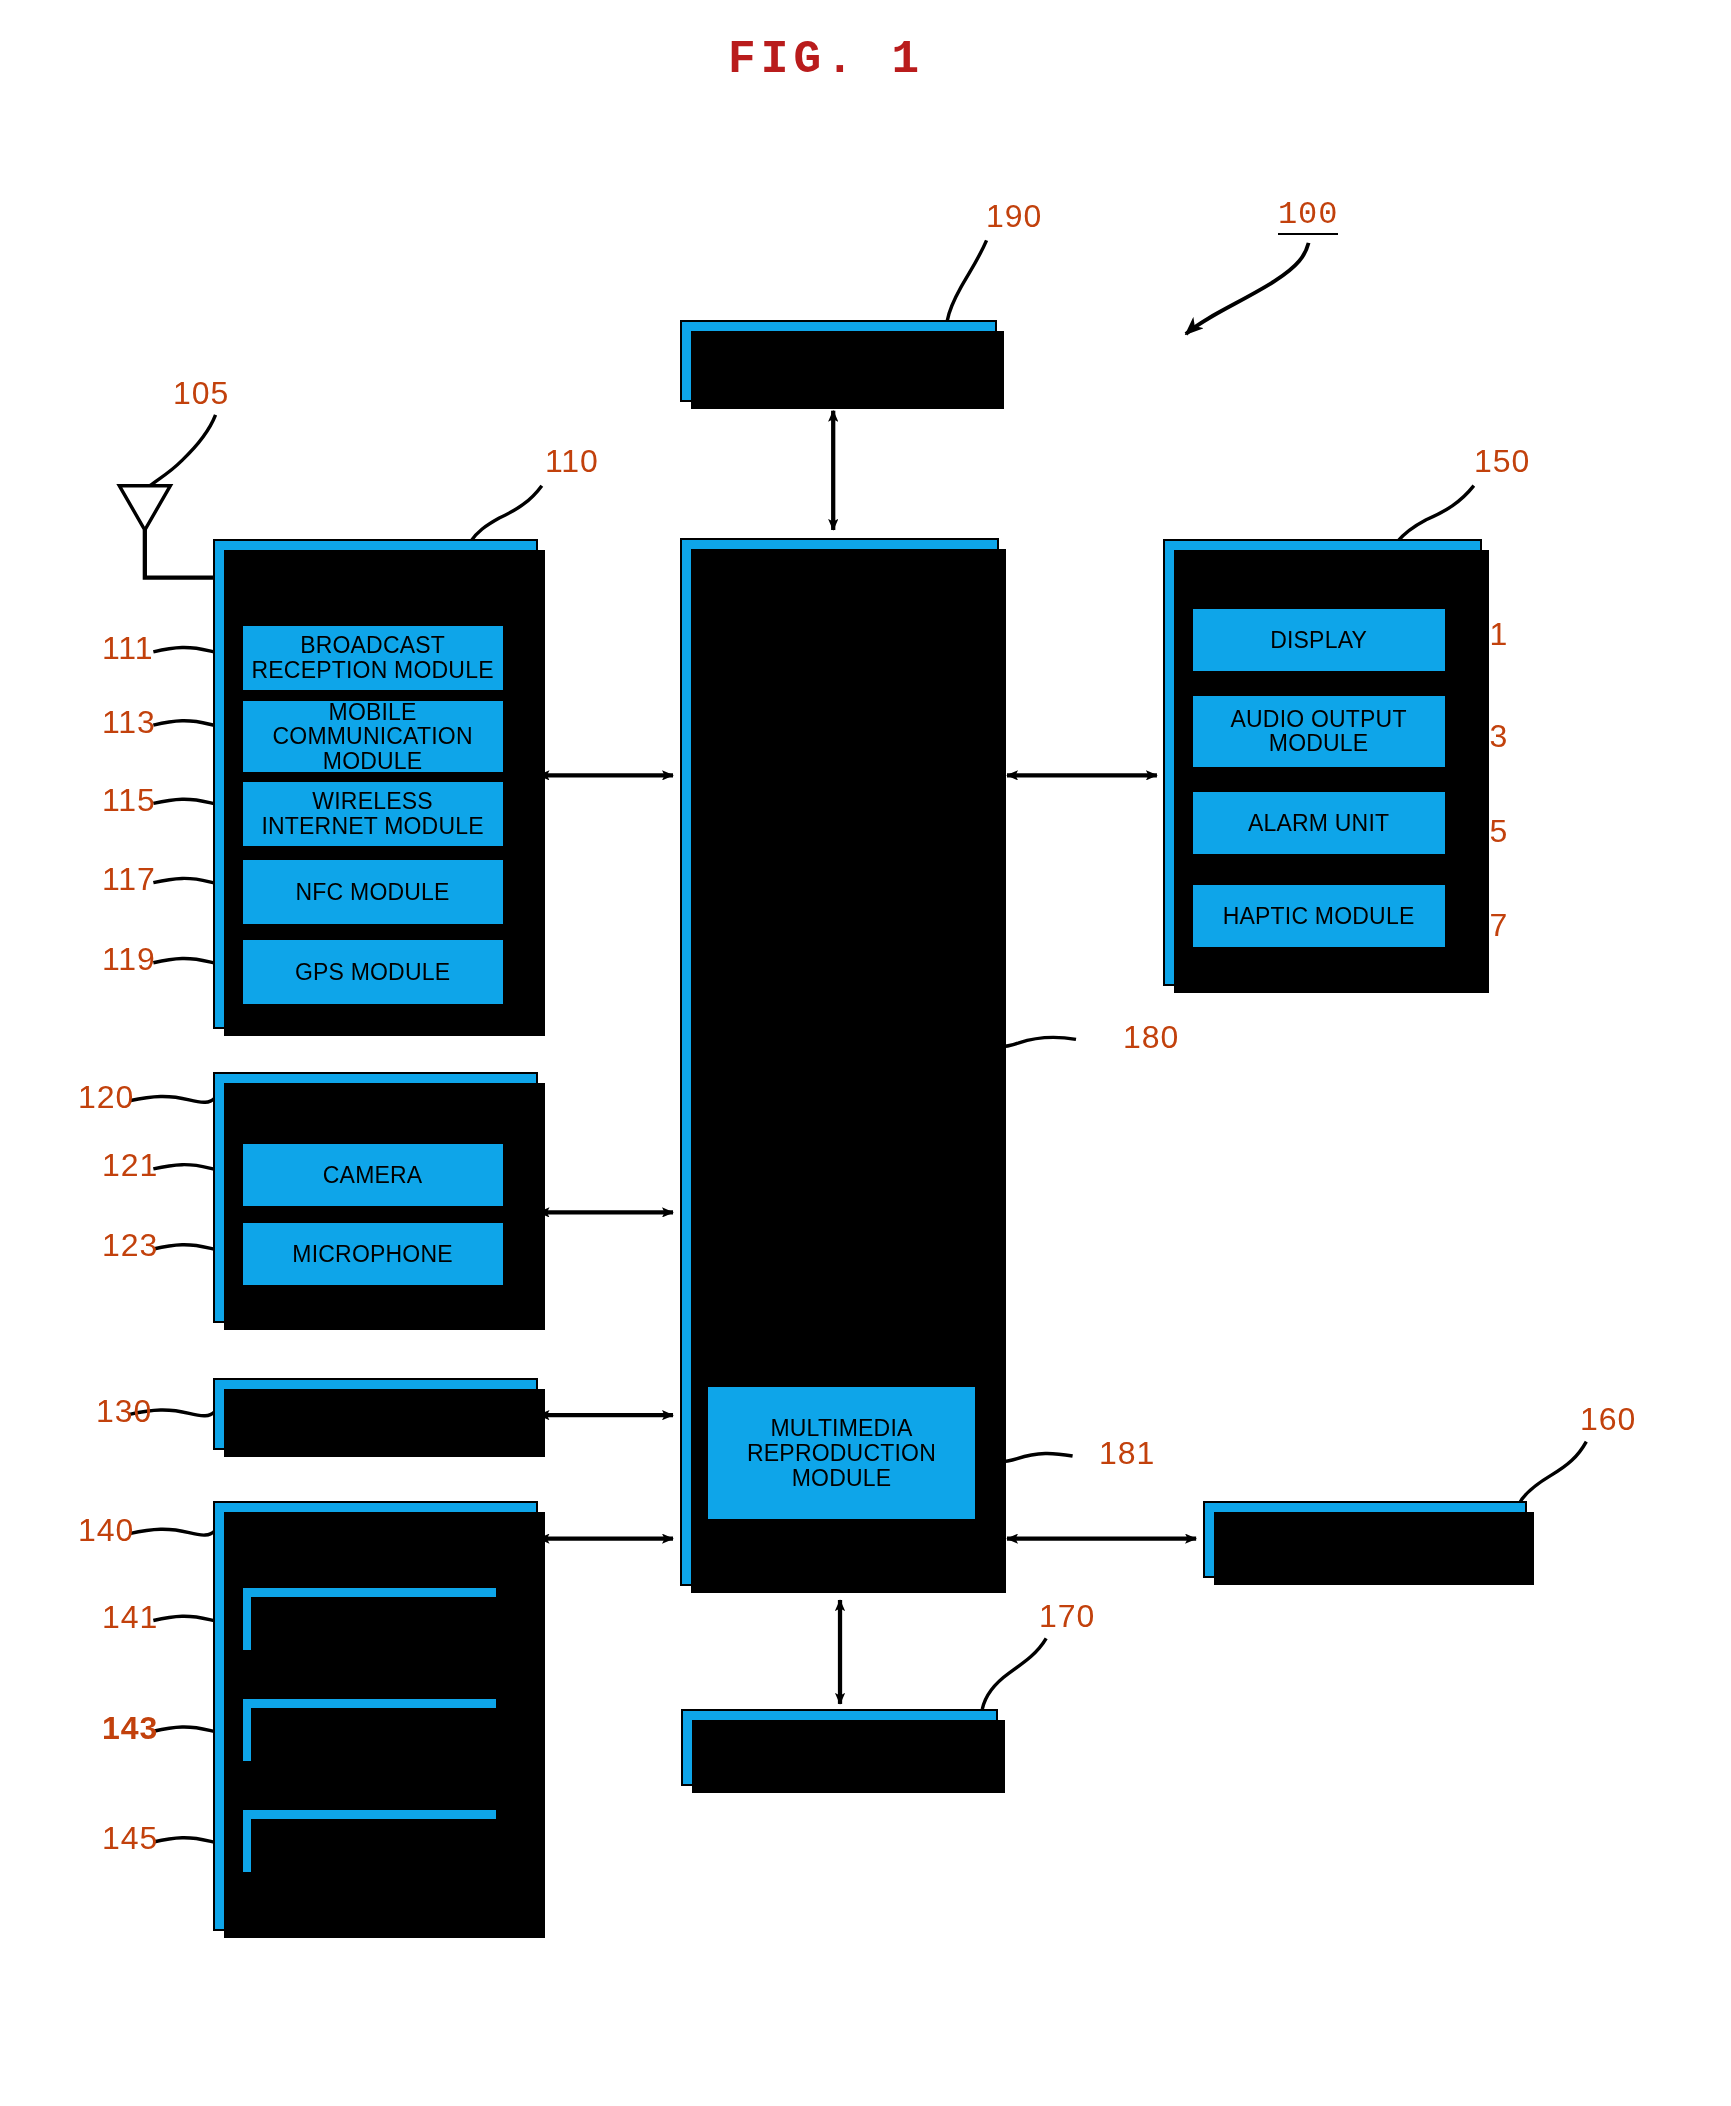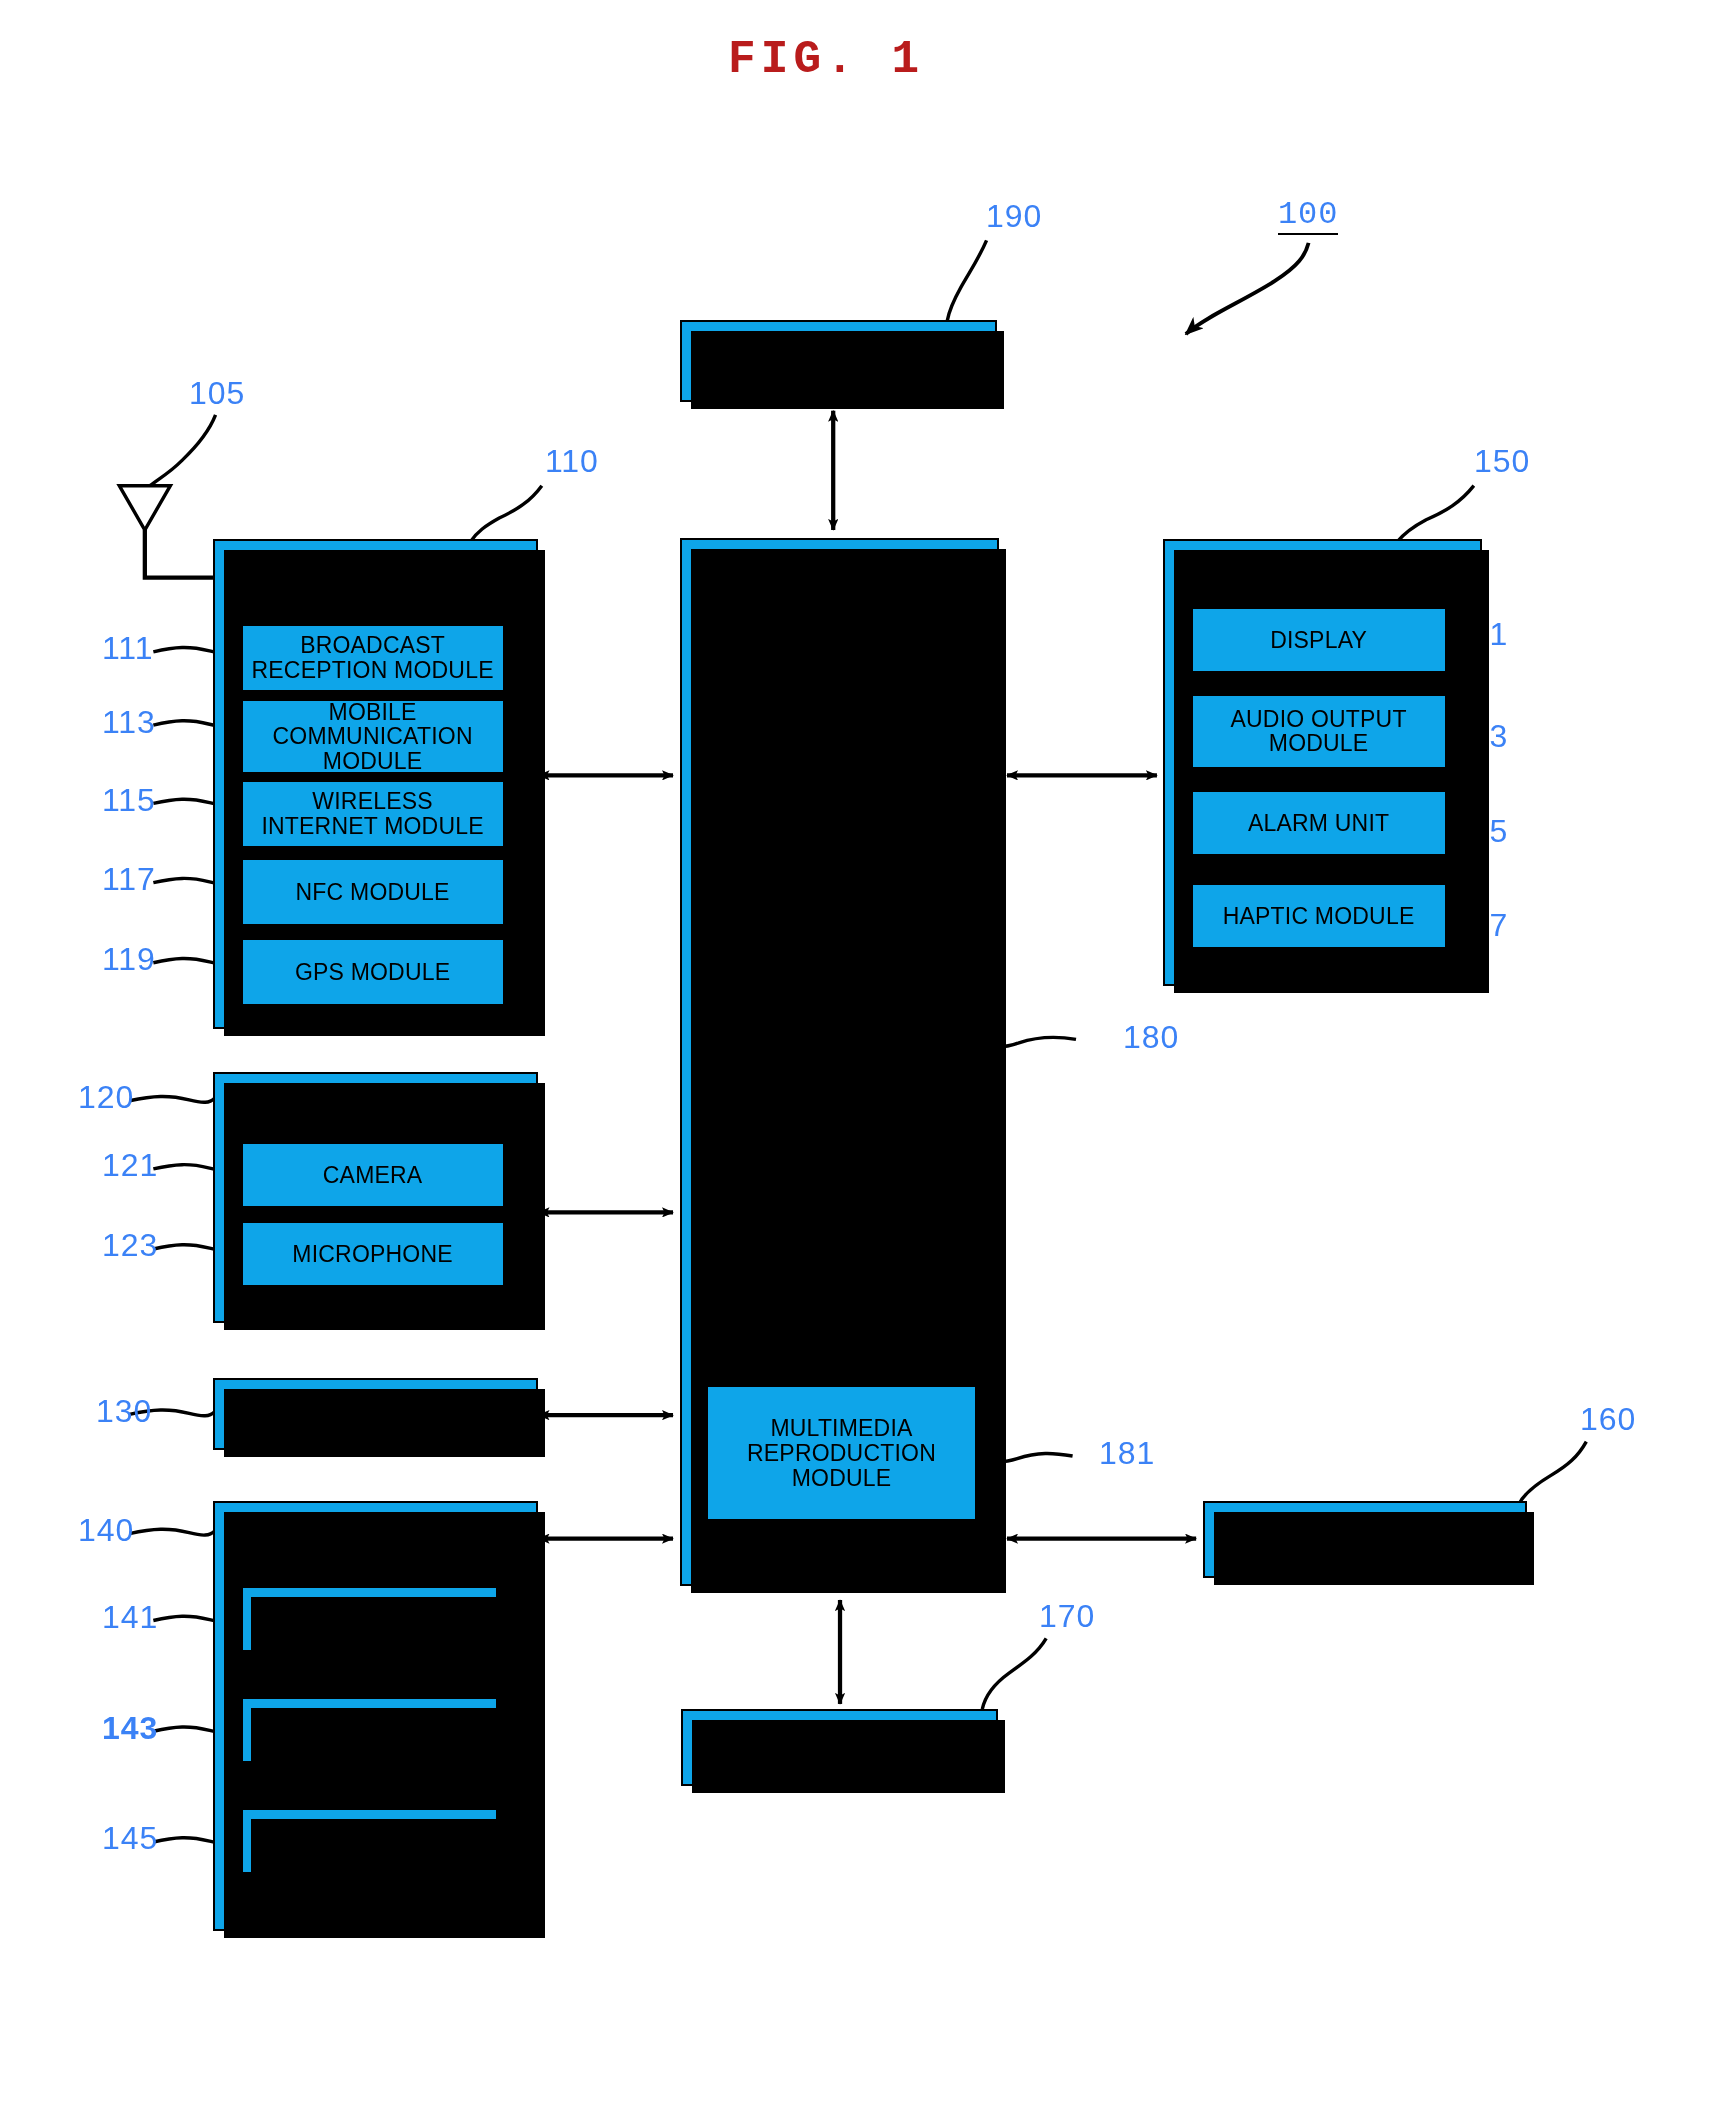--- a/index.html
+++ b/index.html
@@ -65,21 +65,21 @@
     top: 50%;
     transform: translateY(-50%);
   }
   .box-label.top {
     top: 13.6px;
   }
   
   .ref {
     position: absolute;
     font-size: 32px;
-    color: #3b82f6;
+    color: #c2410c;
     white-space: nowrap;
     letter-spacing: 0.9px;
   }
   .ref.underlined {
     border-bottom: 2.6px solid #000;
     padding-bottom: 0;
     font-family: Liberation Mono, monospace;
   }
 </style>
 </head>
@@ -162,21 +162,21 @@
 
     <line x1="1182" y1="1806" x2="1404" y2="1806" stroke="#000" stroke-width="5" marker-start="url(#ah-start)" marker-end="url(#ah)"></line>
 
     <line x1="986" y1="1878" x2="986" y2="2000" stroke="#000" stroke-width="5" marker-start="url(#ah-start)" marker-end="url(#ah)"></line>
   </svg>
 
   <div class="fig-title" style="left:728px; top:34px;">FIG. 1</div>
 
   <div class="ref underlined" style="left:1278px; top:196px;">100</div>
   <div class="ref" style="left:986px; top:198px;">190</div>
-  <div class="ref" style="left:189px; top:375px;">105</div>
+  <div class="ref" style="left:173px; top:375px;">105</div>
   <div class="ref" style="left:545px; top:443px;">110</div>
   <div class="ref" style="left:1474px; top:443px;">150</div>
 
   <div class="ref" style="left:102px; top:630px;">111</div>
   <div class="ref" style="left:102px; top:704px;">113</div>
   <div class="ref" style="left:102px; top:782px;">115</div>
   <div class="ref" style="left:102px; top:861px;">117</div>
   <div class="ref" style="left:102px; top:941px;">119</div>
 
   <div class="ref" style="left:78px; top:1079px;">120</div>

